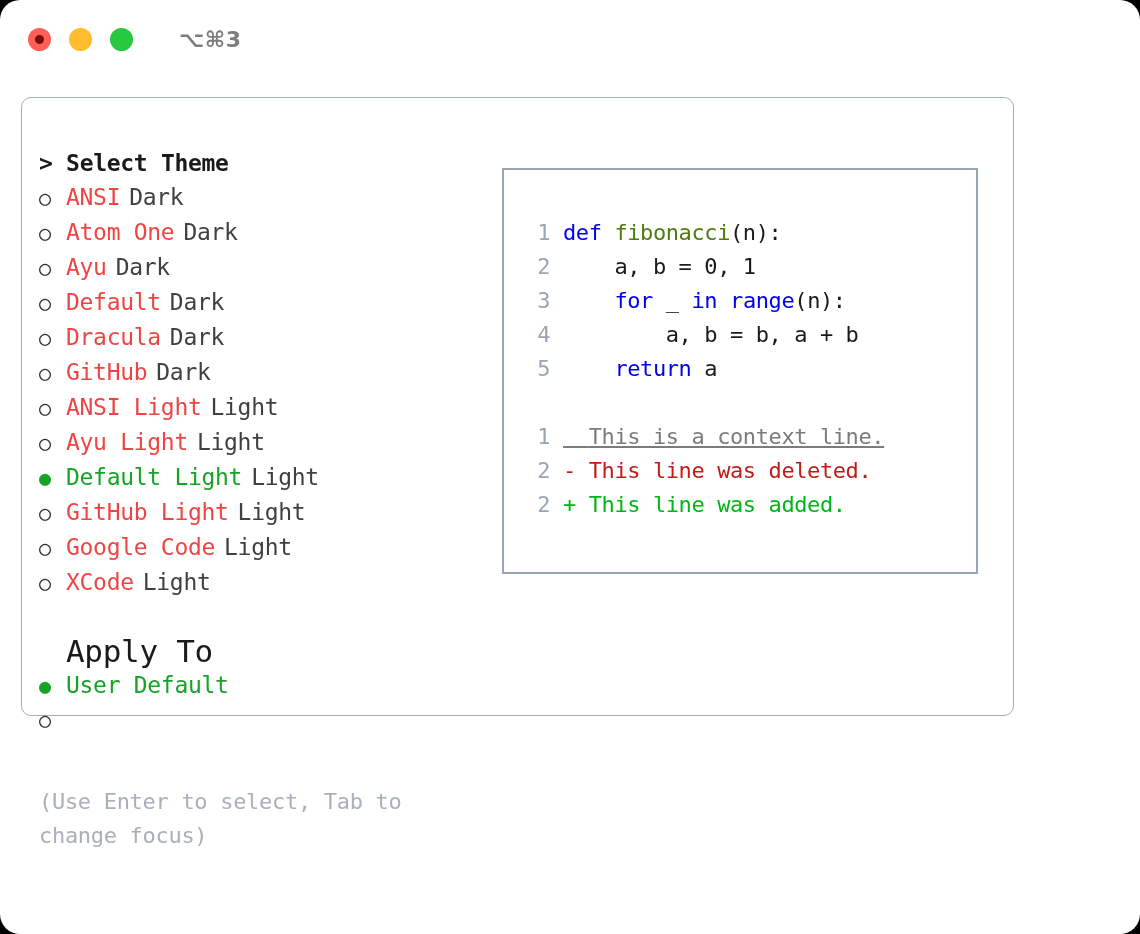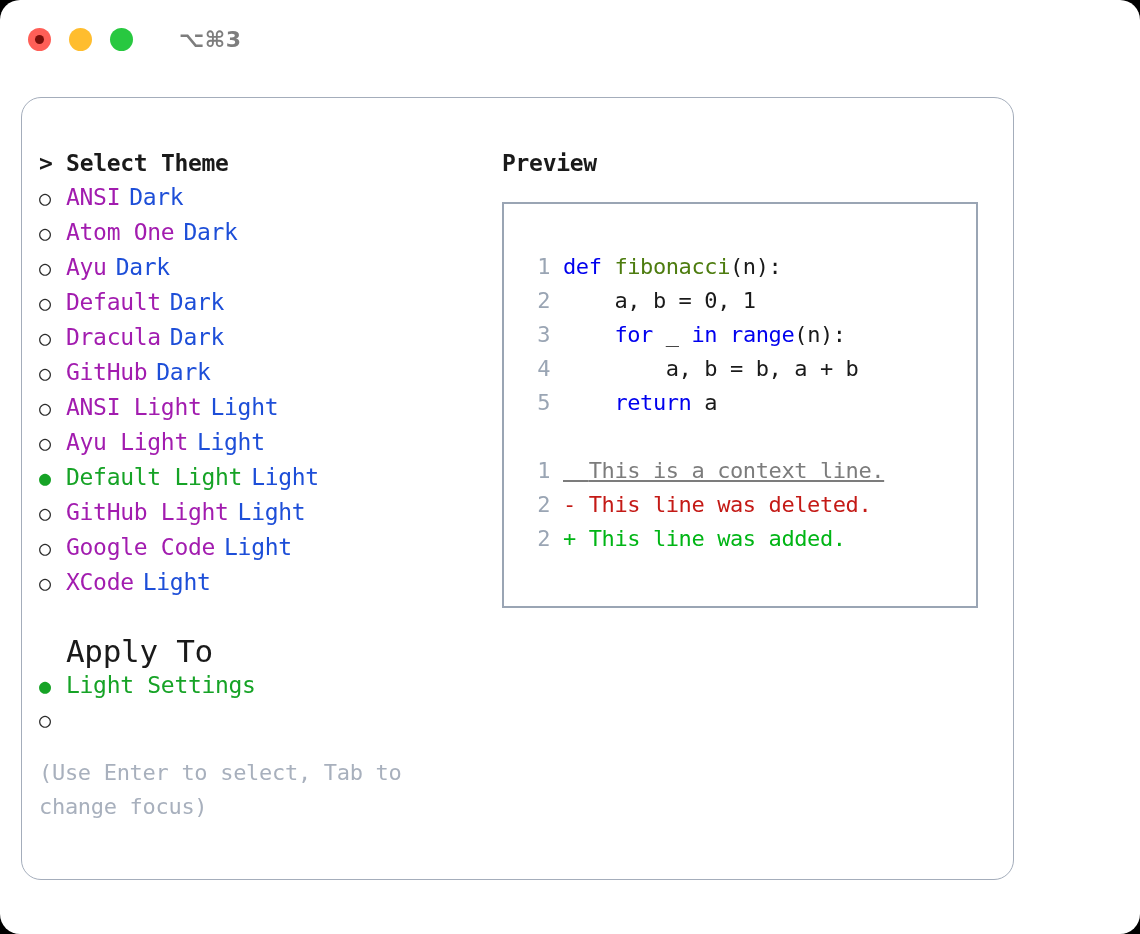--- a/index.html
+++ b/index.html
@@ -69,23 +69,23 @@
     letter-spacing: 0.5px;
     font-family: "DejaVu Sans", "Liberation Sans", sans-serif;
   }
 
   
   .dialog {
     position: absolute;
     left: 21px;
     top: 97px;
     width: 993px;
-    height: 783px;
+    height: 619px;
     border: 1.6px solid #a4adbb;
-    border-radius: 20px;
+    border-radius: 10px;
     background: #ffffff;
   }
 
   .dialog-body {
     position: absolute;
     left: 0; top: 0;
     width: 100%;
     height: 100%;
     display: flex;
   }
@@ -122,41 +122,41 @@
 
   .marker {
     width: 27px;
     flex: 0 0 27px;
     font-size: 20px;
     color: #2b2b2b;
     line-height: 34px;
   }
   .marker.sel { color: #16a326; }
 
-  .row-label { color: #a21caf; }
+  .row-label { color: #ef4444; }
   .row.selected .row-label { color: #16a326; }
 
   .row-tag {
-    color: #1d4ed8;
+    color: #404040;
     margin-left: 9px;
   }
 
   .spacer { height: 34px; }
 
   .subsection-header {
     font-size: 31px;
     color: #1a1a1a;
     line-height: 34px;
     white-space: pre;
     padding-left: 27px;
     letter-spacing: -0.3px;
   }
 
   .hint {
-    margin-top: 19px;
+    margin-top: 48px;
     font-size: 22px;
     color: #a8b0bd;
     line-height: 34px;
     width: 400px;
     letter-spacing: -0.3px;
   }
 
   
   .preview-title {
     font-size: 23px;
@@ -234,29 +234,28 @@
             <div class="row selected"><span class="marker sel">●</span><span class="row-label">Default Light</span><span class="row-tag">Light</span></div>
             <div class="row"><span class="marker">○</span><span class="row-label">GitHub Light</span><span class="row-tag">Light</span></div>
             <div class="row"><span class="marker">○</span><span class="row-label">Google Code</span><span class="row-tag">Light</span></div>
             <div class="row"><span class="marker">○</span><span class="row-label">XCode</span><span class="row-tag">Light</span></div>
           </div>
 
         <div class="spacer"></div>
 
         <div class="subsection-header">Apply To</div>
         <div id="apply-list">
-            <div class="row selected"><span class="marker sel">●</span><span class="row-label">Light Settings</span></div>
+            <div class="row selected"><span class="marker sel">●</span><span class="row-label">User Default</span></div>
             <div class="row"><span class="marker">○</span></div>
           </div>
 
         <div class="hint">(Use Enter to select, Tab to change focus)</div>
       </div>
 
       <div class="right-pane">
-        <div class="preview-title">Preview</div>
         <div class="preview-box">
           <div id="code-block">
               <div class="code-line"><span class="lineno">1</span><span class="code-text"><span class="tok-kw">def </span><span class="tok-fn">fibonacci</span><span class="tok-plain">(n):</span></span></div>
               <div class="code-line"><span class="lineno">2</span><span class="code-text"><span class="tok-plain">    a, b = 0, 1</span></span></div>
               <div class="code-line"><span class="lineno">3</span><span class="code-text"><span class="tok-plain">    </span><span class="tok-kw">for</span><span class="tok-plain"> _ </span><span class="tok-kw">in</span><span class="tok-plain"> </span><span class="tok-kw">range</span><span class="tok-plain">(n):</span></span></div>
               <div class="code-line"><span class="lineno">4</span><span class="code-text"><span class="tok-plain">        a, b = b, a + b</span></span></div>
               <div class="code-line"><span class="lineno">5</span><span class="code-text"><span class="tok-plain">    </span><span class="tok-kw">return</span><span class="tok-plain"> a</span></span></div>
             </div>
           <div class="diff-gap"></div>
           <div id="diff-block">

